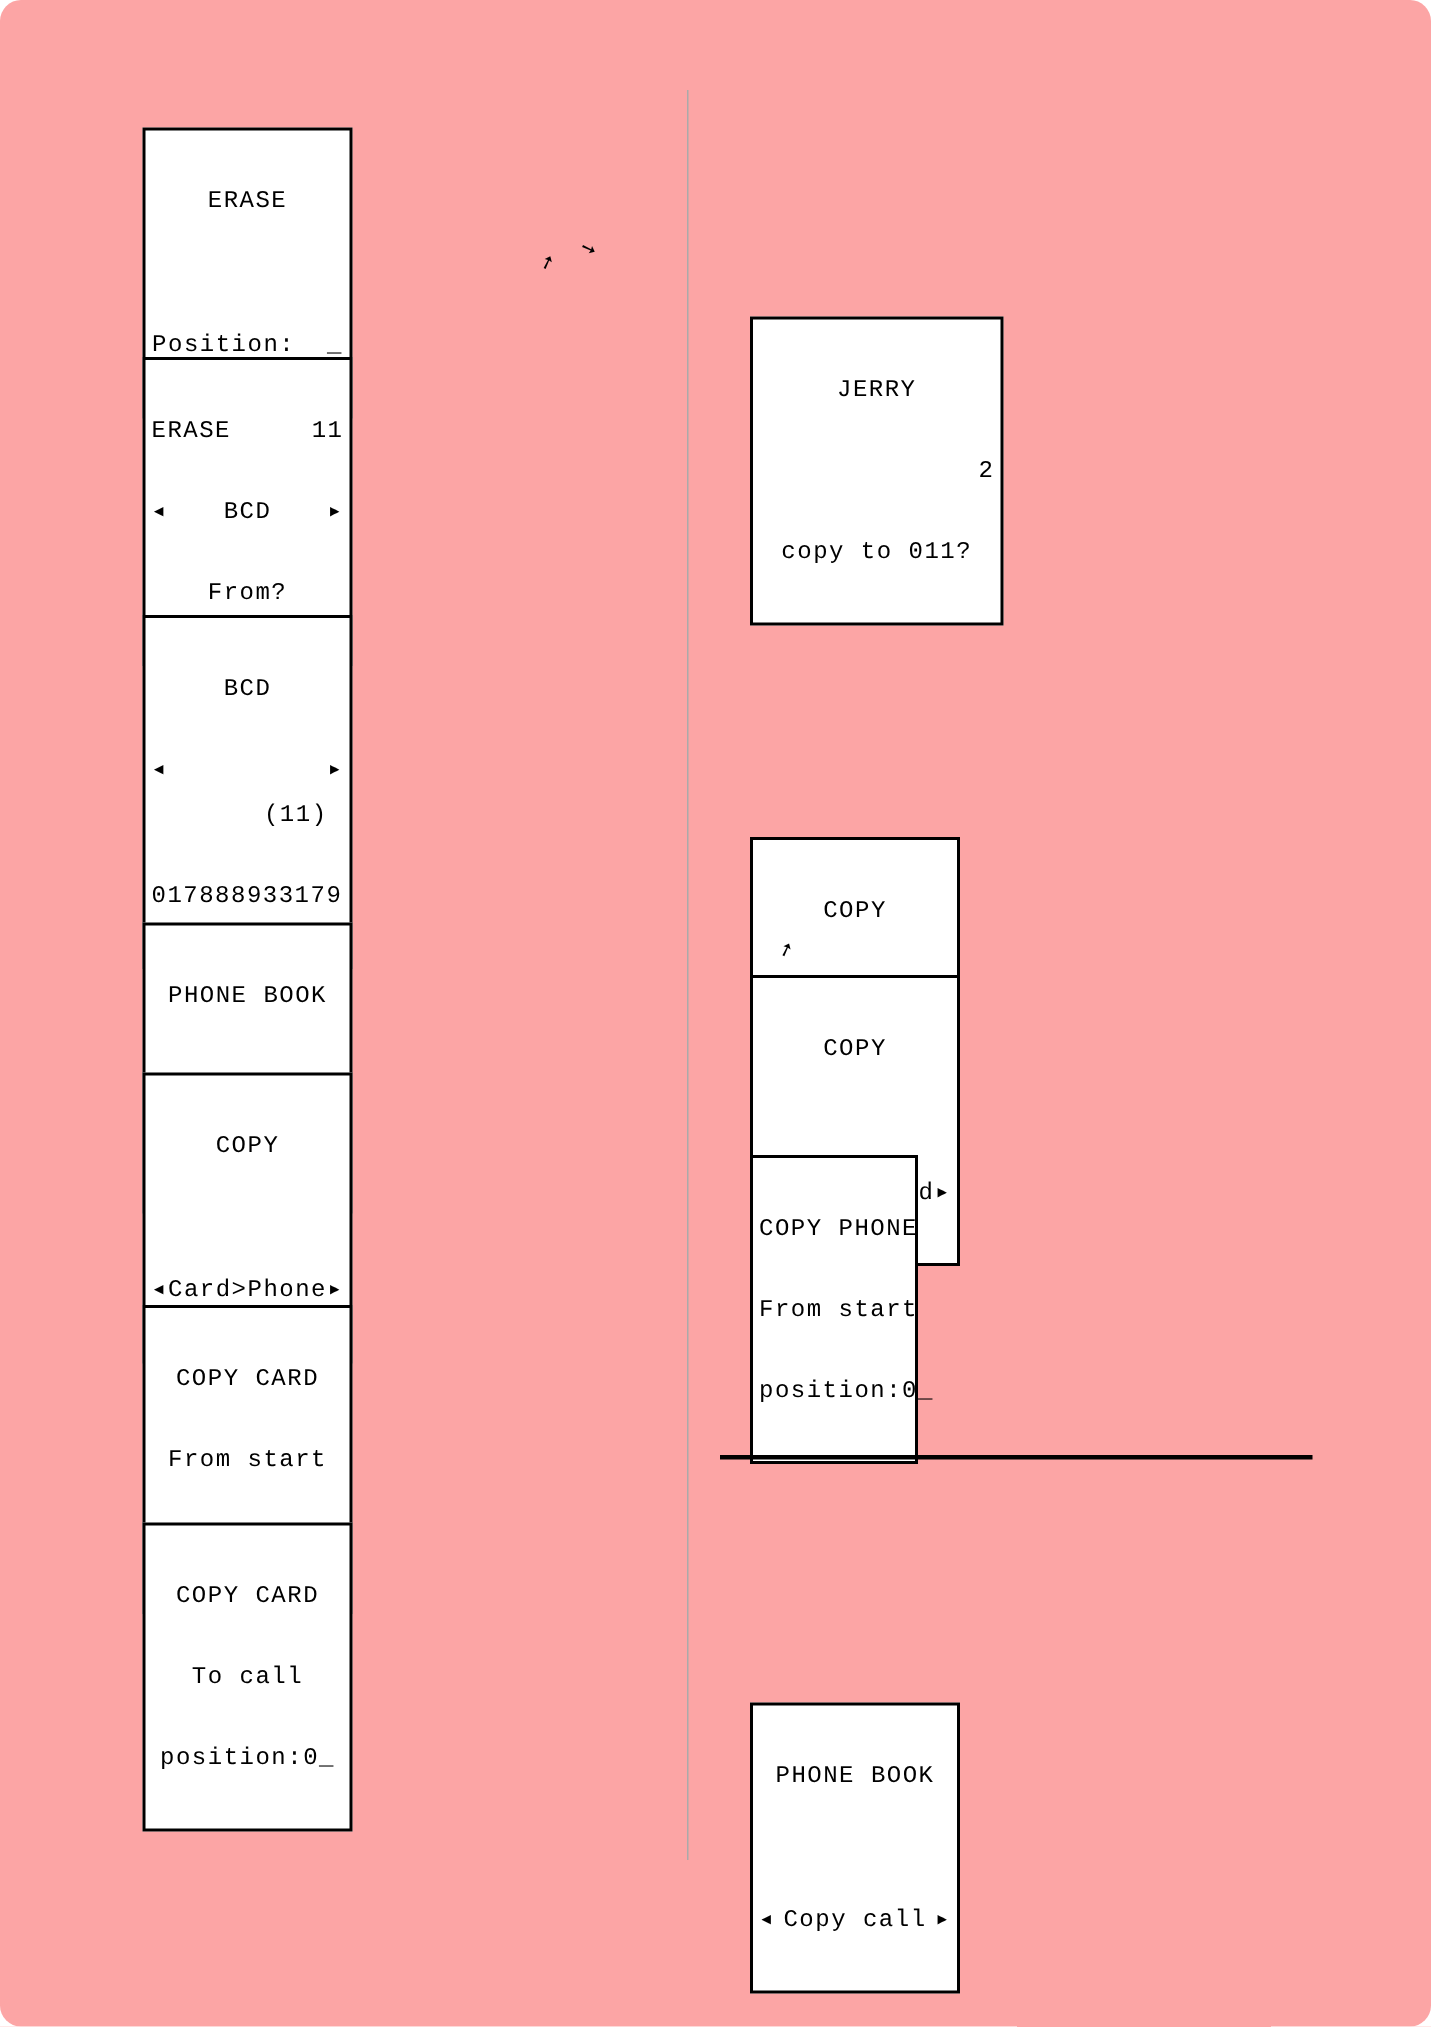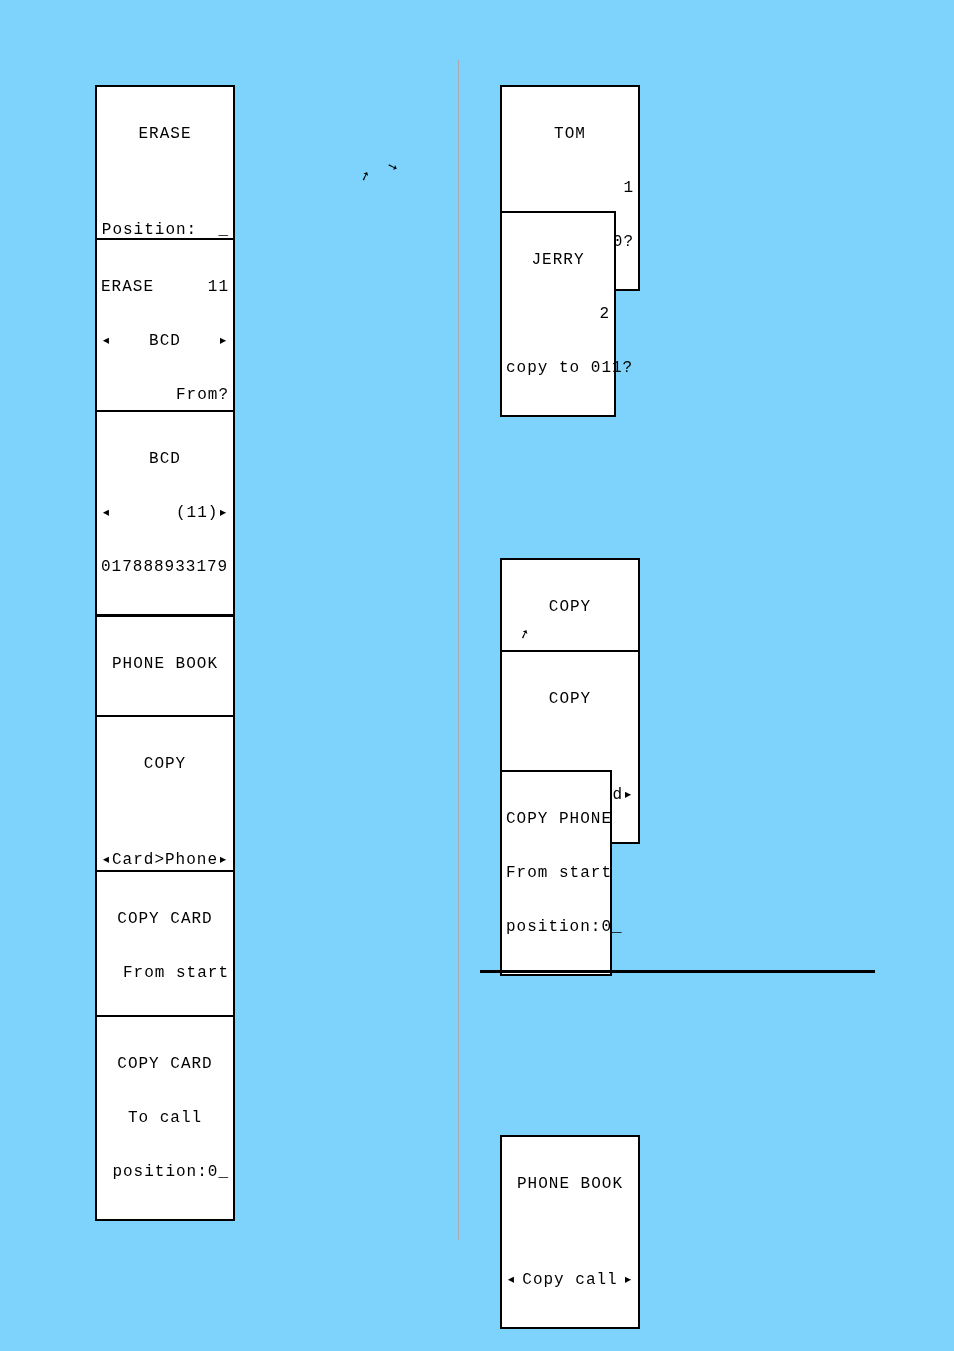--- a/index.html
+++ b/index.html
@@ -5,41 +5,42 @@
   html, body {
     margin: 0;
     padding: 0;
     background: #ffffff;
     font-family: "Courier New", Courier, monospace;
   }
   .page {
     position: relative;
     width: 954px;
     height: 1351px;
-    background: #7dd3fc;
+    background: #fca5a5;
+    border-radius: 14px;
   }
   .lcd {
     position: absolute;
     background: #ffffff;
     border: 2px solid #000;
     box-sizing: border-box;
     padding: 2px 4px;
     font-family: "Courier New", Courier, monospace;
     font-size: 16px;
     line-height: 18px;
     letter-spacing: 1px;
     white-space: pre;
     color: #000;
   }
   .lcd .line {
     display: block;
   }
   .c { text-align: center; }
   .r { text-align: right; }
-  .l { text-align: right; }
+  .l { text-align: center; }
   .row { display:flex; justify-content:space-between; }
 
   
   .arrow-dec {
     position: absolute;
     font-size: 14px;
     color: #000;
     letter-spacing: 6px;
     transform: rotate(-20deg);
   }
@@ -79,21 +80,21 @@
       <span>BCD</span>
       <span>▸</span>
     </div>
     <div class="line l">From?</div>
   </div>
 
   <div class="lcd" style="left:95px; top:410px; width:140px;">
     <div class="line c">BCD</div>
     <div class="row">
       <span>◂</span>
-      <span class="r" style="flex:1;">(11)</span>
+      <span class="r" style="flex:1;margin-top:30px;">(11)</span>
       <span>▸</span>
     </div>
     <div class="line">017888933179</div>
   </div>
 
   <div class="lcd" style="left:95px; top:615px; width:140px;">
     <div class="line c">PHONE BOOK</div>
     <div class="line" style="height:6px;"></div>
     <div class="row">
       <span>◂</span>
@@ -117,27 +118,22 @@
     <div class="line l">From start</div>
     <div class="line l">position: _</div>
   </div>
 
   <div class="lcd" style="left:95px; top:1015px; width:140px;">
     <div class="line c">COPY CARD</div>
     <div class="line c">To call</div>
     <div class="line l">position:0_</div>
   </div>
 
-  <div class="lcd" style="left:500px; top:85px; width:140px;">
-    <div class="line c">TOM</div>
-    <div class="line r">1</div>
-    <div class="line l">Copy to 010?</div>
-  </div>
 
-  <div class="lcd" style="left:500px; top:211px; width:116px;">
+  <div class="lcd" style="left:500px; top:211px; width:169px;">
     <div class="line c">JERRY</div>
     <div class="line r">2</div>
     <div class="line l">copy to 011?</div>
   </div>
 
   <div class="lcd" style="left:500px; top:558px; width:140px;">
     <div class="line c">COPY</div>
     <div class="line" style="height:6px;"></div>
     <div class="row">
       <span>◂</span>

